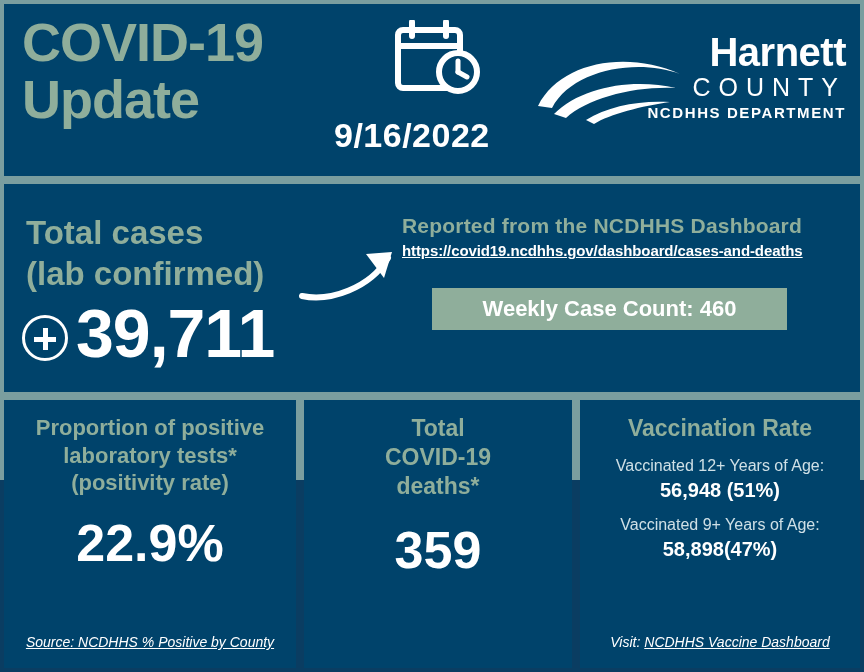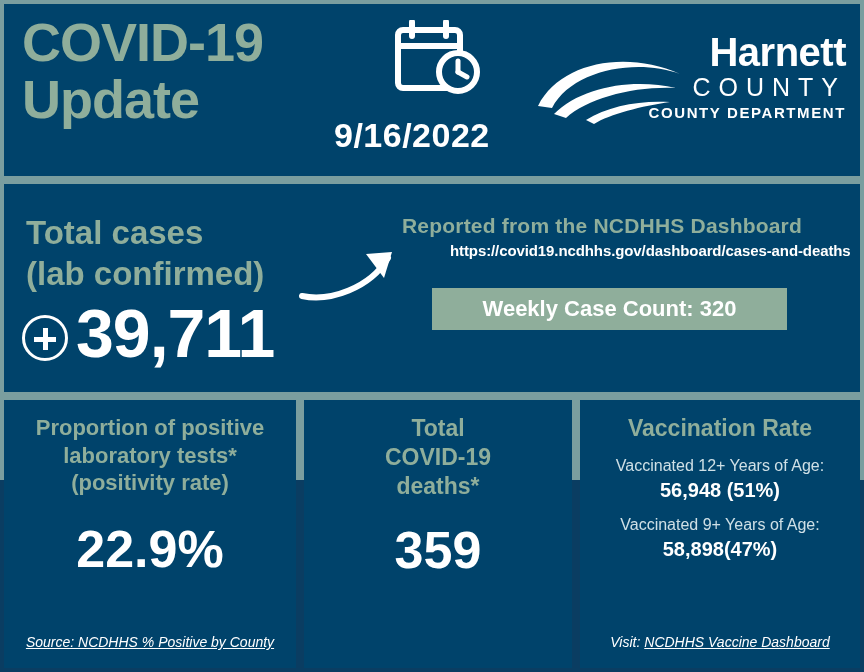--- a/index.html
+++ b/index.html
@@ -175,22 +175,22 @@
     font-weight: bold;
     letter-spacing: 0.2px;
   }
   .rep-link {
     position: absolute;
     left: 398px;
     top: 58px;
     color: #ffffff;
     font-size: 15px;
     font-weight: bold;
+    text-decoration: underline;
     letter-spacing: -0.1px;
-    margin-left: 48px;
   }
   .weekly-box {
     position: absolute;
     left: 428px;
     top: 104px;
     width: 355px;
     height: 42px;
     background: #8fae9b;
     display: flex;
     align-items: center;
@@ -222,21 +222,21 @@
     padding-top: 14px;
   }
   .col-head.small {
     font-size: 22px;
   }
   .big-stat {
     color: #ffffff;
     font-size: 52px;
     font-weight: bold;
     text-align: center;
-    margin-top: 22px;
+    margin-top: 16px;
   }
   .col-2 .big-stat {
     margin-top: 20px;
   }
   .foot-note {
     position: absolute;
     bottom: 18px;
     left: 0;
     width: 100%;
     text-align: center;
@@ -291,21 +291,21 @@
 
     <div class="logo-wrap">
       <svg class="logo-mark" viewBox="0 0 170 80">
         <path d="M8 62 C 30 18, 96 6, 150 30 C 106 14, 42 26, 22 64 Z" fill="#ffffff"></path>
         <path d="M24 70 C 52 42, 104 34, 146 44 C 104 42, 58 54, 36 74 Z" fill="#ffffff"></path>
         <path d="M56 76 C 78 62, 110 56, 140 58 C 112 62, 80 70, 64 80 Z" fill="#ffffff"></path>
       </svg>
       <div class="logo-text">
         <div class="logo-harnett">Harnett</div>
         <div class="logo-county">COUNTY</div>
-        <div class="logo-health">COUNTY DEPARTMENT</div>
+        <div class="logo-health">NCDHHS DEPARTMENT</div>
       </div>
     </div>
   </div>
 
   <div class="band-cases">
 
     <div class="tc-title">
       <div>Total cases</div>
       <div>(lab confirmed)</div>
     </div>
@@ -317,21 +317,21 @@
     <svg class="arrow-svg" viewBox="0 0 110 70">
       <path d="M6 52 C 34 58, 74 44, 92 14" fill="none" stroke="#ffffff" stroke-width="6" stroke-linecap="round"></path>
       <path d="M70 10 L96 8 L88 34 Z" fill="#ffffff"></path>
     </svg>
 
     <div class="rep-title">Reported from the NCDHHS Dashboard</div>
 
     <div class="rep-link">https://covid19.ncdhhs.gov/dashboard/cases-and-deaths</div>
 
     <div class="weekly-box">
-      <span>Weekly Case Count: 320</span>
+      <span>Weekly Case Count: 460</span>
     </div>
   </div>
 
   <div class="col col-1">
     <div class="col-head small">
       <div>Proportion of positive</div>
       <div>laboratory tests*</div>
       <div>(positivity rate)</div>
     </div>
     <div class="big-stat">22.9%</div>

